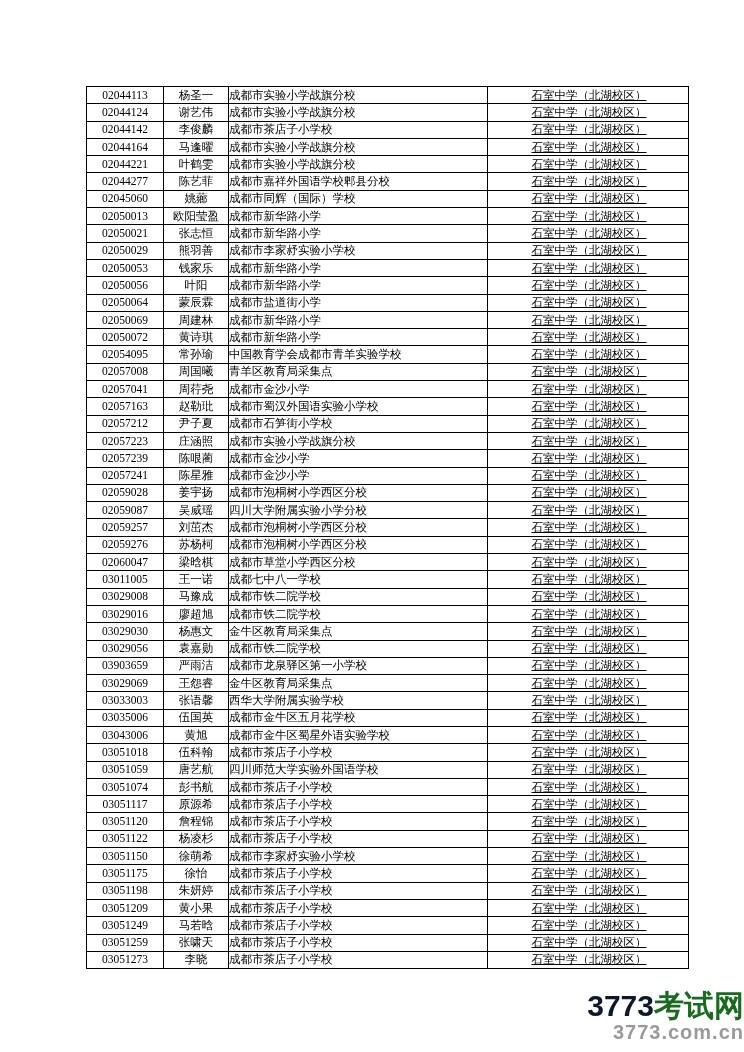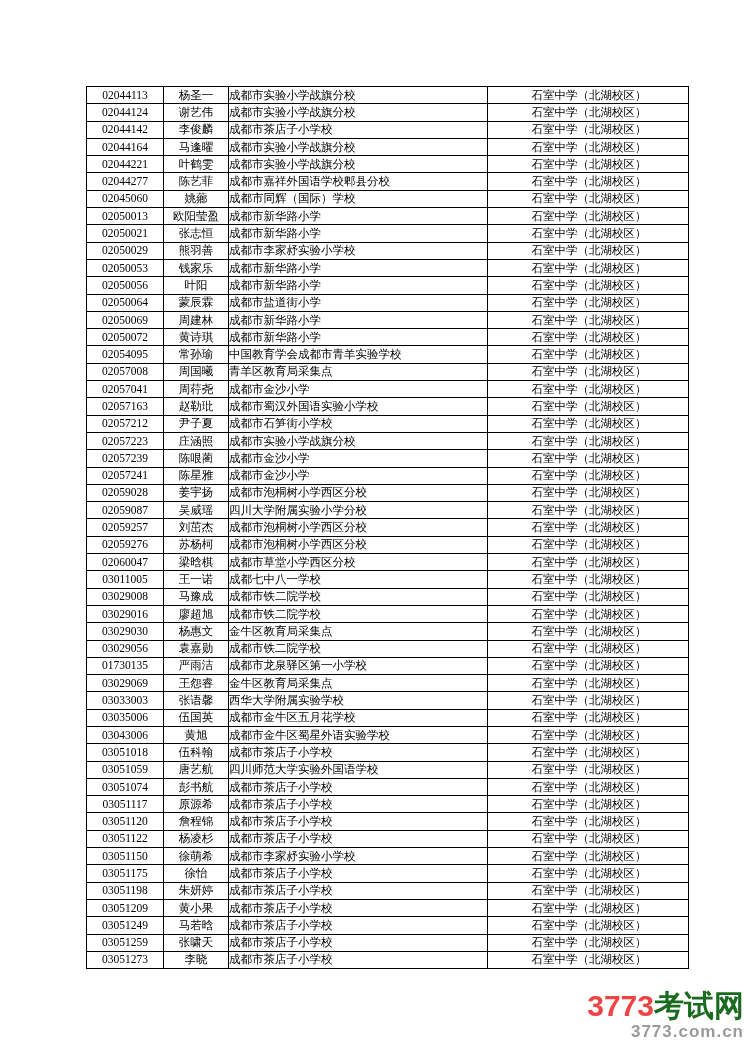--- a/index.html
+++ b/index.html
@@ -57,43 +57,44 @@
     padding-left: 3px;
   }
   td.c-dest {
     width: 200px;
     text-align: center;
   }
   .dest-inner {
     display: inline-block;
     text-align: left;
     padding-left: 2px;
+    text-decoration: underline;
   }
   .watermark {
     position: absolute;
     right: 14px;
     bottom: 10px;
     text-align: right;
     user-select: none;
   }
   .wm-main {
     font-family: "Liberation Sans", sans-serif;
     font-weight: bold;
     font-size: 30px;
     color: #1a6b1f;
     letter-spacing: 0px;
     line-height: 30px;
   }
   .wm-main .wm-num {
-    color: #ef4444;
+    color: #0f172a;
   }
   .wm-sub {
     font-family: "Liberation Sans", sans-serif;
     font-weight: bold;
-    font-size: 17px;
+    font-size: 20px;
     color: #9a9a9a;
     letter-spacing: 1px;
     line-height: 20px;
     margin-top: 1px;
   }
 </style>
 </head>
 <body>
 
 <div class="page">
@@ -292,21 +293,21 @@
             <td class="c-school">金牛区教育局采集点</td>
             <td class="c-dest"><span class="dest-inner">石室中学（北湖校区）</span></td>
           </tr>
           <tr>
             <td class="c-id">03029056</td>
             <td class="c-name">袁嘉勋</td>
             <td class="c-school">成都市铁二院学校</td>
             <td class="c-dest"><span class="dest-inner">石室中学（北湖校区）</span></td>
           </tr>
           <tr>
-            <td class="c-id">01730135</td>
+            <td class="c-id">03903659</td>
             <td class="c-name">严雨洁</td>
             <td class="c-school">成都市龙泉驿区第一小学校</td>
             <td class="c-dest"><span class="dest-inner">石室中学（北湖校区）</span></td>
           </tr>
           <tr>
             <td class="c-id">03029069</td>
             <td class="c-name">王怨睿</td>
             <td class="c-school">金牛区教育局采集点</td>
             <td class="c-dest"><span class="dest-inner">石室中学（北湖校区）</span></td>
           </tr>

